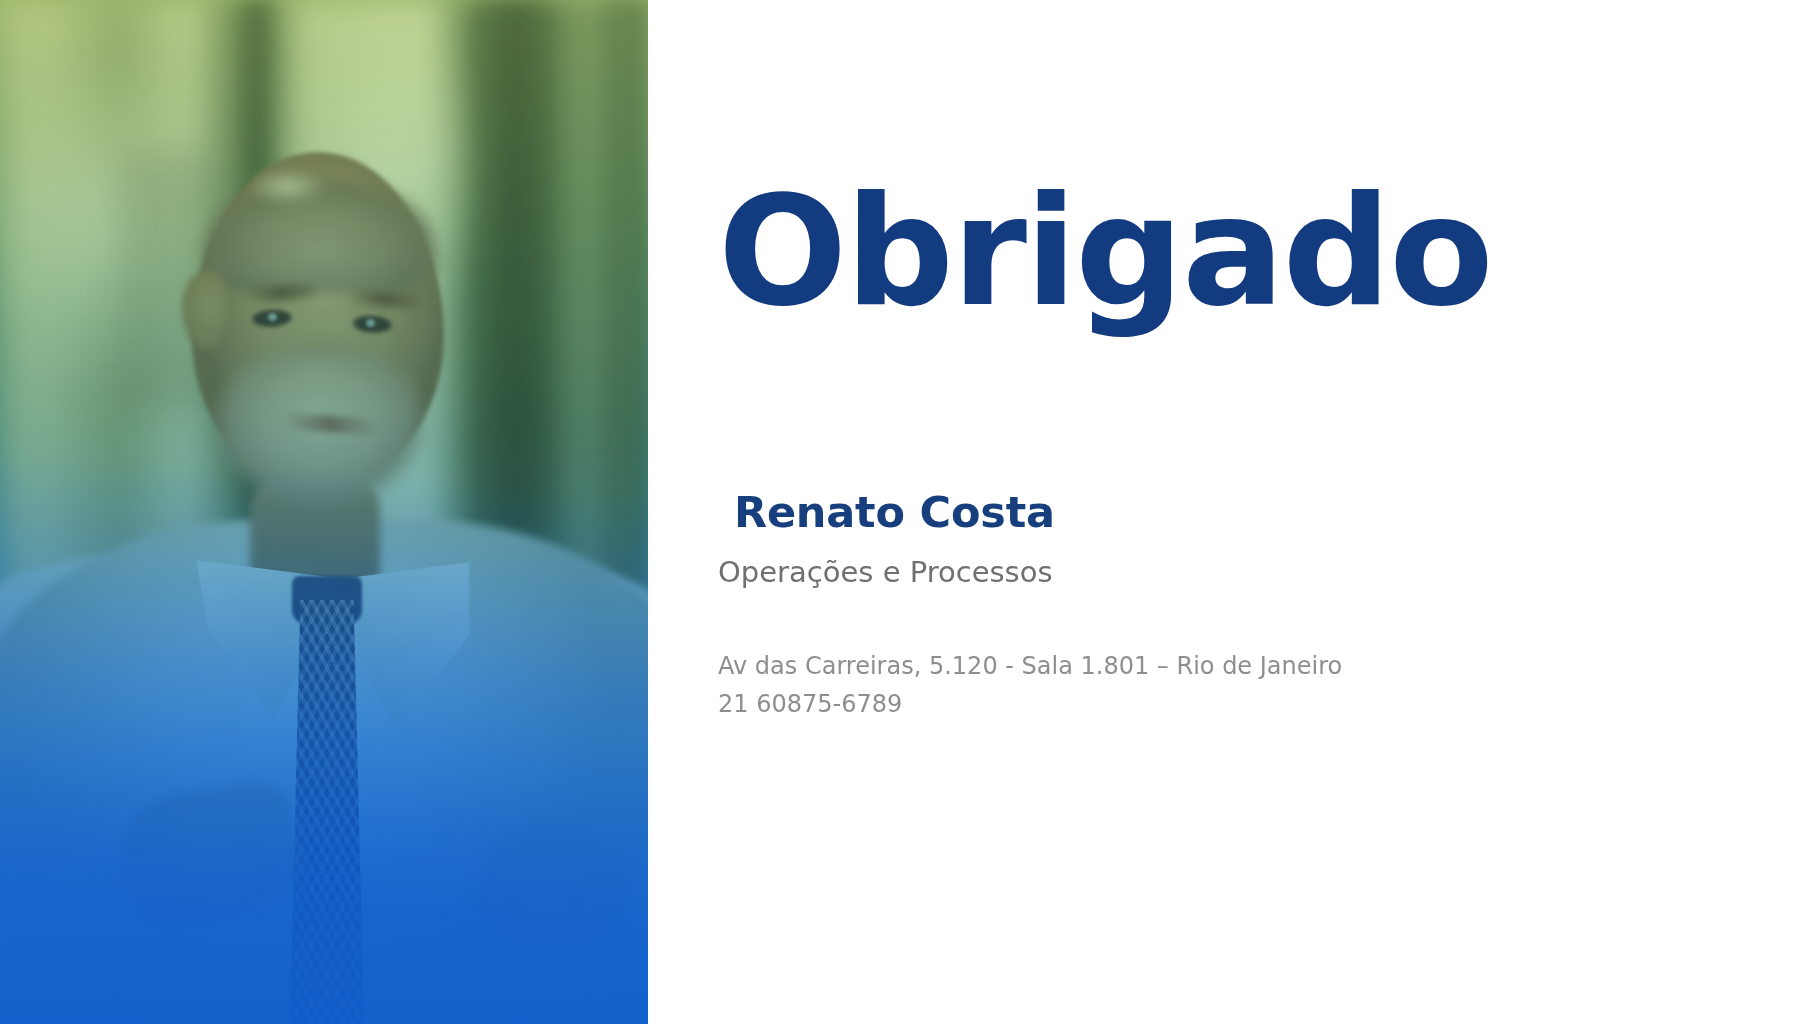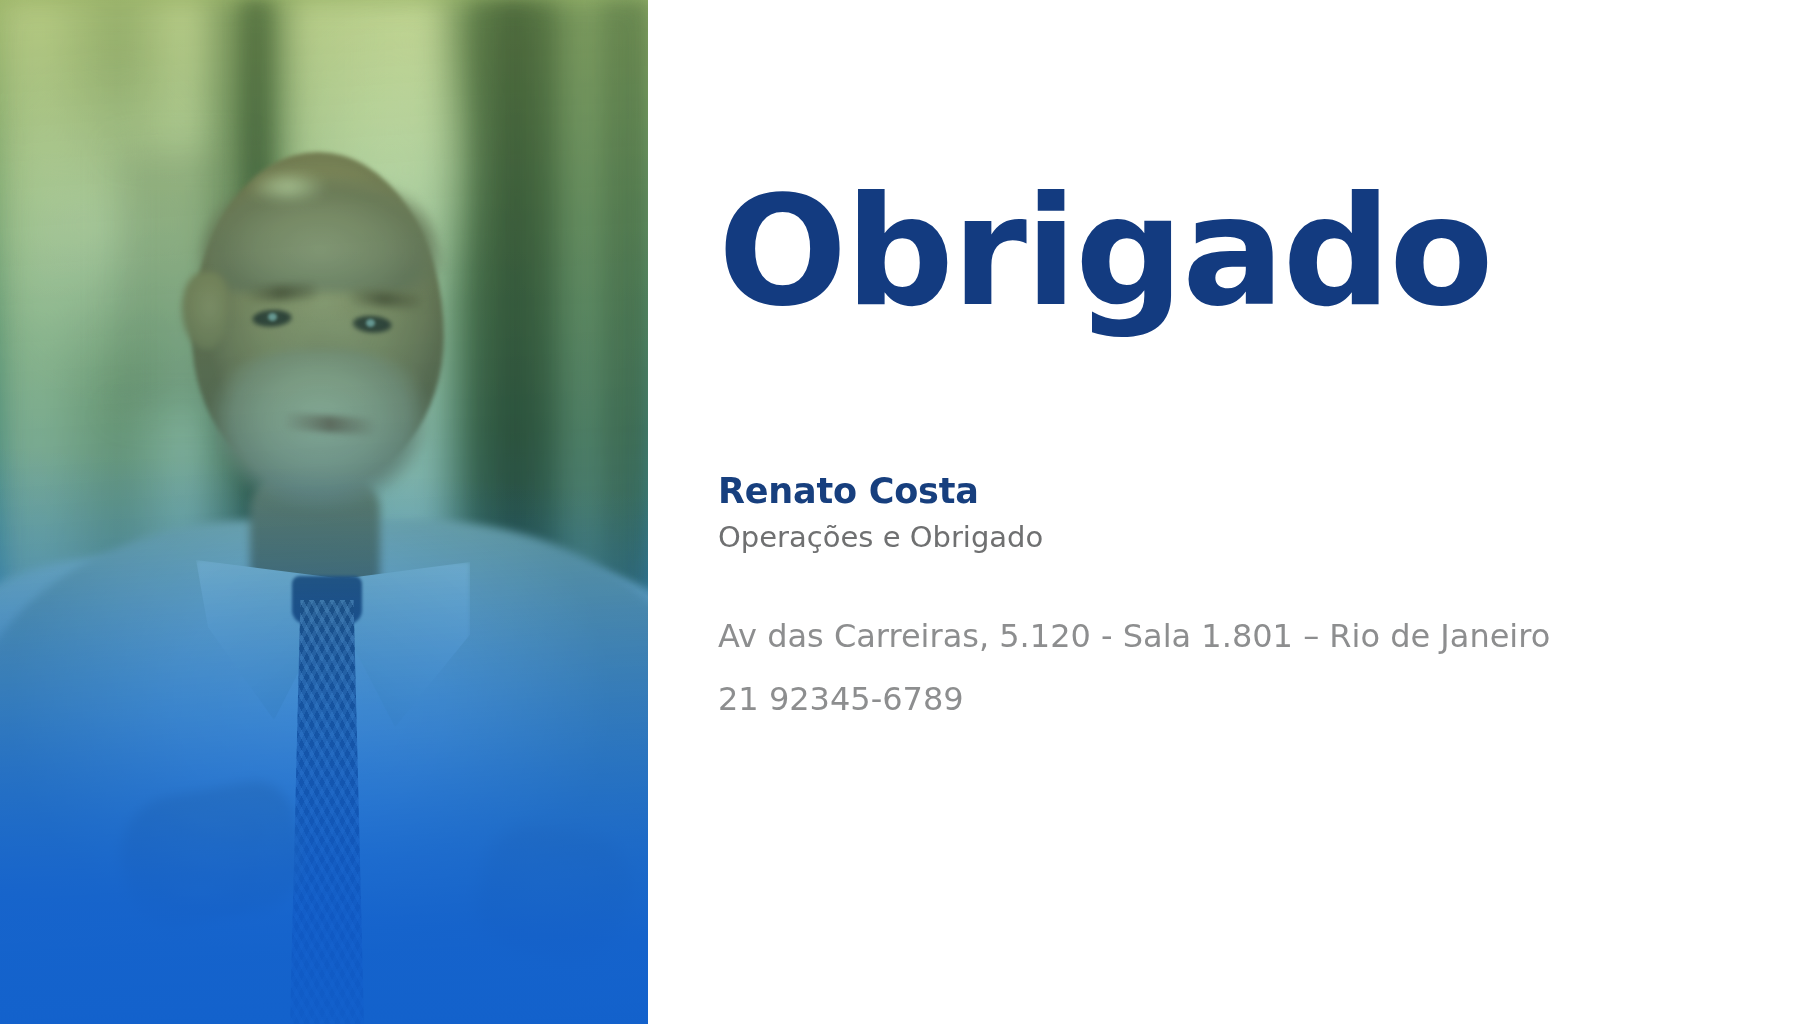--- a/index.html
+++ b/index.html
@@ -351,23 +351,23 @@
   }
 
   .card {
     position: absolute;
     left: 70px;
     top: 470px;
     width: 820px;
   }
 
   .person-name {
-    margin: 0;
+    margin: 16px;
     font-family: "DejaVu Sans", sans-serif;
-    font-size: 35px;
+    font-size: 43px;
     font-weight: 700;
     line-height: 1.22;
     letter-spacing: -0.2px;
     color: #173f7e;
   }
 
   .person-role {
     margin: 6px 0 0 0;
     font-family: "DejaVu Sans", sans-serif;
     font-size: 29px;
@@ -376,26 +376,25 @@
     color: #6f7071;
   }
 
   .contact-list {
     margin: 56px 0 0 0;
     padding: 0;
     list-style: none;
   }
   .contact-line {
     font-family: "DejaVu Sans", sans-serif;
-    font-size: 32px;
+    font-size: 24px;
     font-weight: 400;
     line-height: 1.56;
     color: #8d8e8f;
     white-space: nowrap;
-    margin-top: 13px;
   }
 </style>
 </head>
 <body>
 
 <div class="slide">
 
   <div class="photo-panel">
     <div class="scene">
 
@@ -446,23 +445,23 @@
   </div>
 
   <div class="content-panel">
 
     <h1 class="title">Obrigado</h1>
 
     <div class="card">
 
       <div class="person-name">Renato Costa</div>
 
-      <div class="person-role">Operações e Obrigado</div>
+      <div class="person-role">Operações e Processos</div>
 
       <ul class="contact-list">
         <li class="contact-line">Av das Carreiras, 5.120 - Sala 1.801 – Rio de Janeiro</li>
-        <li class="contact-line">21 92345-6789</li>
+        <li class="contact-line">21 60875-6789</li>
       </ul>
 
     </div>
   </div>
 
 </div>
 
 </body></html>

